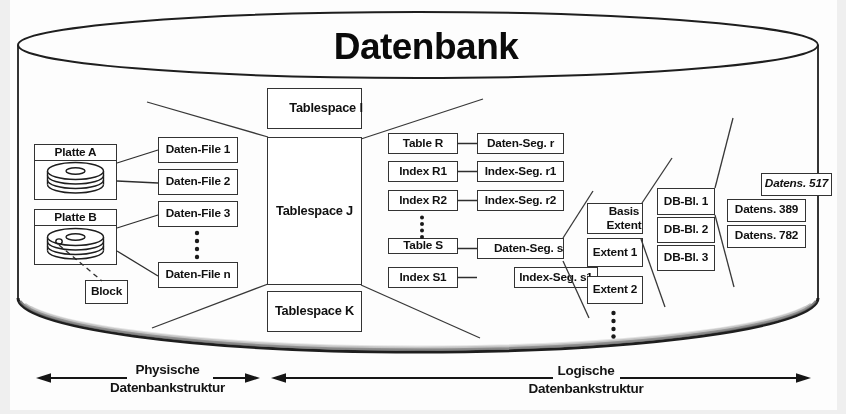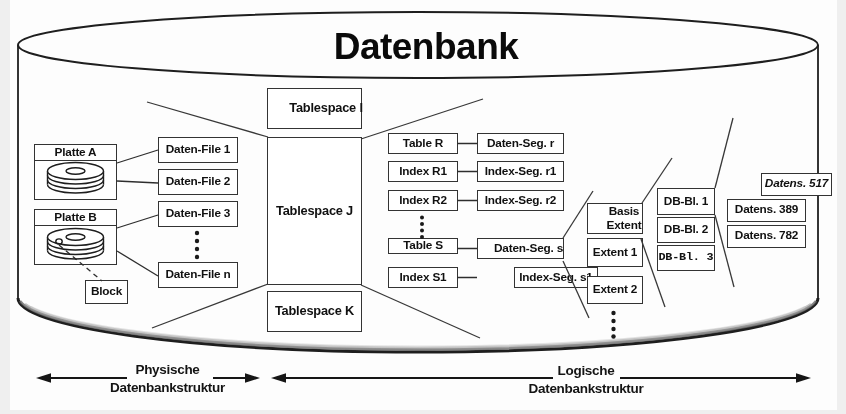--- a/index.html
+++ b/index.html
@@ -71,21 +71,21 @@
   <div class="bx" style="left:477px;top:189.5px;width:87px;height:21.5px;">Index-Seg. r2</div>
   <div class="bx" style="left:477px;top:237.5px;width:87px;height:21.5px;padding-left:16px;">Daten-Seg. s</div>
   <div class="bx" style="left:477px;top:266.5px;width:84px;height:21.5px;margin-left:37px;">Index-Seg. s1</div>
 
   <div class="bx wrap" style="left:587px;top:203px;width:56px;height:31px;">Basis Extent</div>
   <div class="bx" style="left:587px;top:238px;width:56px;height:29px;">Extent 1</div>
   <div class="bx" style="left:587px;top:276px;width:56px;height:28px;">Extent 2</div>
 
   <div class="bx" style="left:657px;top:188px;width:58px;height:26.5px;">DB-Bl. 1</div>
   <div class="bx" style="left:657px;top:216.5px;width:58px;height:26.5px;">DB-Bl. 2</div>
-  <div class="bx" style="left:657px;top:244.5px;width:58px;height:26.5px;font-family:Liberation Mono, monospace;">DB-Bl. 3</div>
+  <div class="bx" style="left:657px;top:244.5px;width:58px;height:26.5px;">DB-Bl. 3</div>
 
   <div class="bx" style="left:761px;top:172.5px;width:71px;height:23px;font-style:italic;">Datens. 517</div>
   <div class="bx" style="left:727px;top:198.5px;width:79px;height:23px;">Datens. 389</div>
   <div class="bx" style="left:727px;top:224.5px;width:79px;height:23px;">Datens. 782</div>
 
   <div class="axis" style="left:95px;top:361px;width:145px;">
     <div>Physische</div>
     <div>Datenbankstruktur</div>
   </div>
   <div class="axis" style="left:506px;top:362px;width:160px;">

